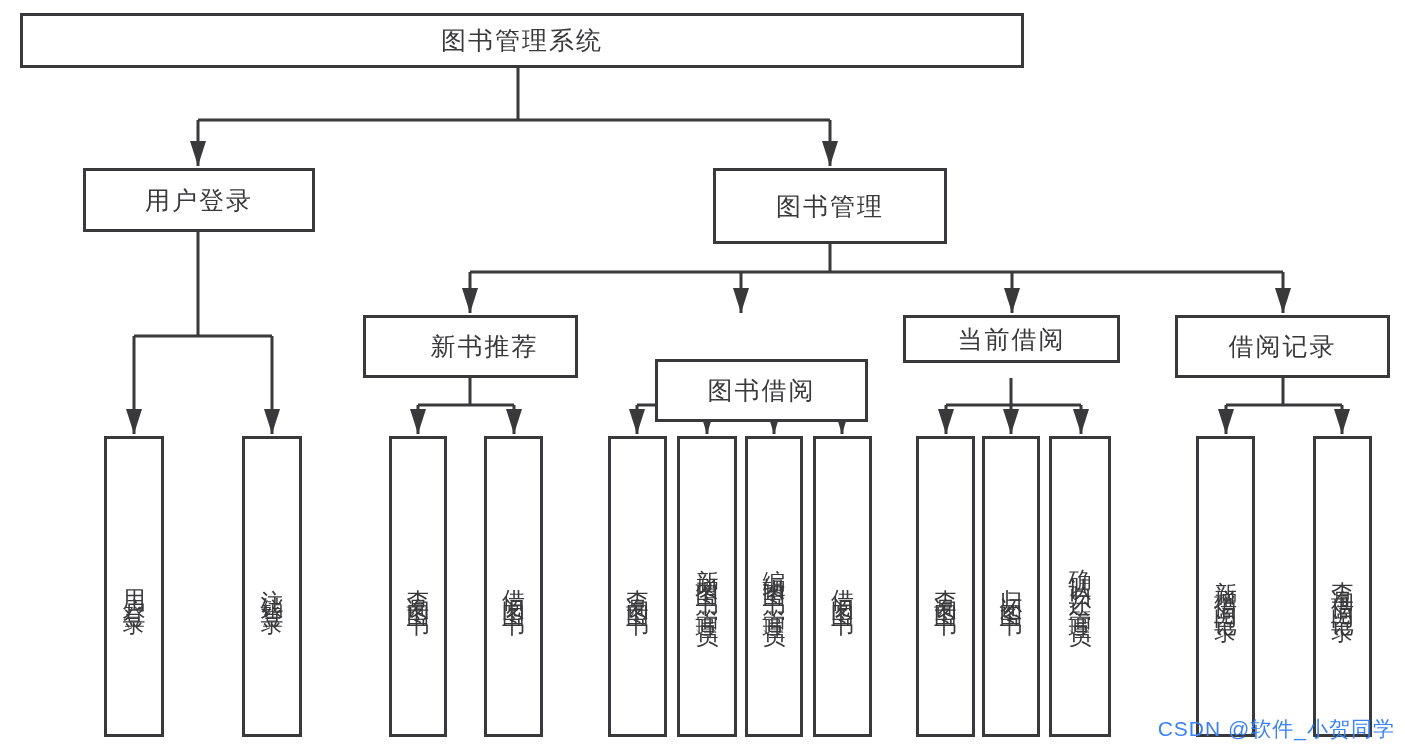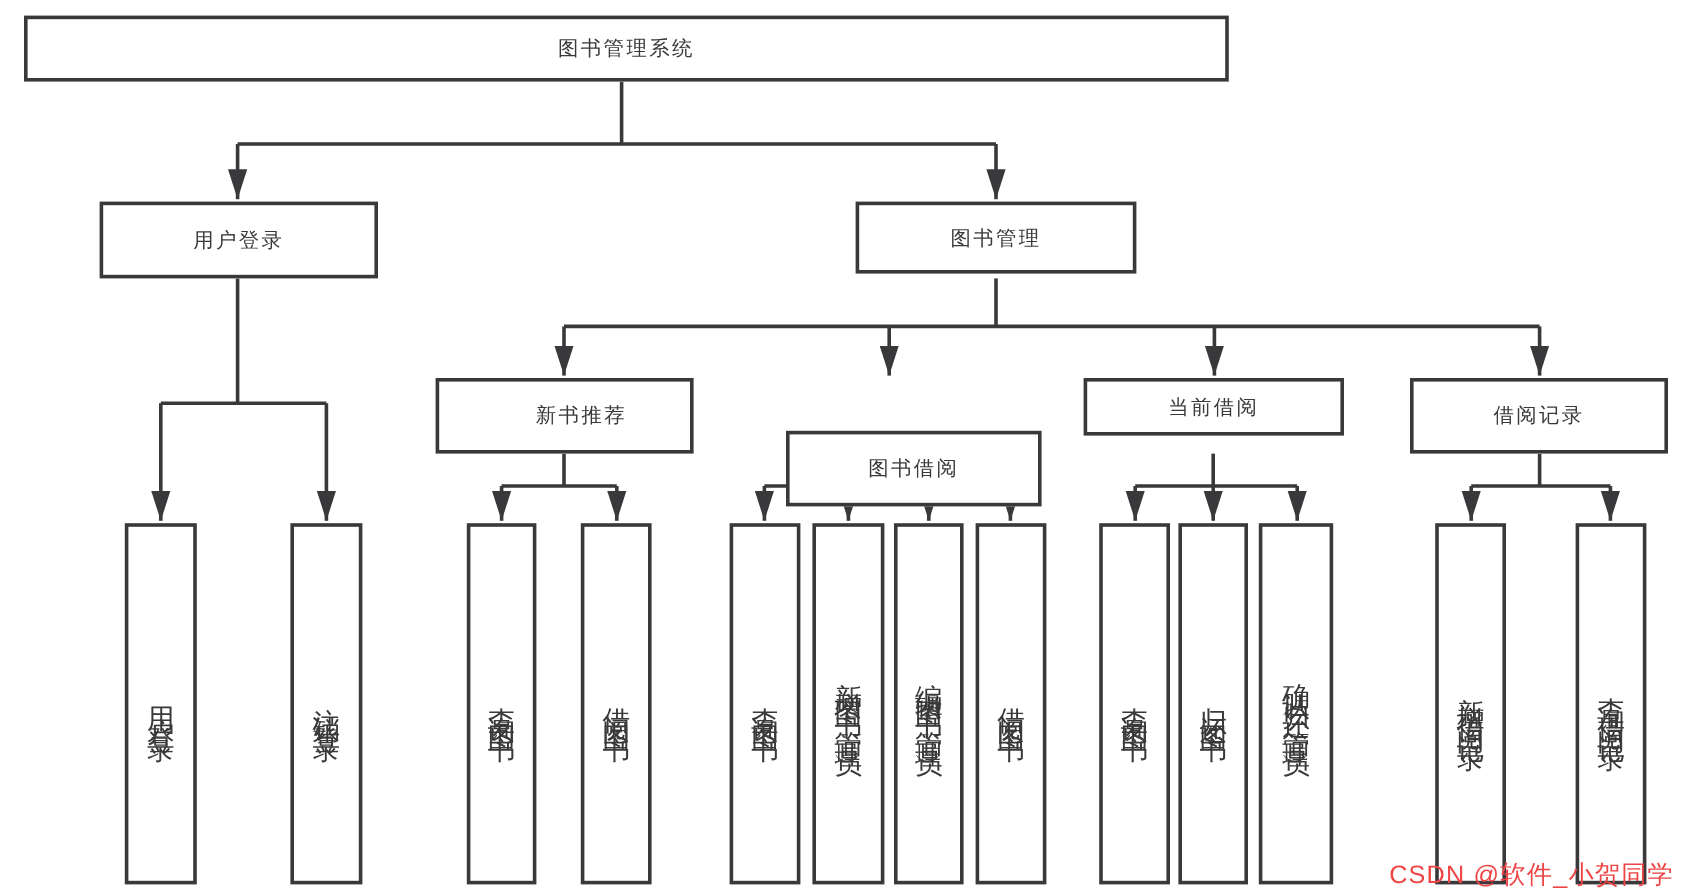--- a/index.html
+++ b/index.html
@@ -22,35 +22,35 @@
     box-sizing: border-box;
     background: #ffffff;
     border: 3px solid #39393b;
     color: #39393b;
     display: flex;
     align-items: center;
     justify-content: center;
     text-align: center;
   }
   .node {
-    font-size: 17px;
+    font-size: 25px;
     letter-spacing: 2px;
     white-space: nowrap;
   }
   .vnode {
     writing-mode: vertical-rl;
     font-size: 23px;
     letter-spacing: 8px;
     line-height: 1;
   }
   
   #n-root   { left: 20px;  top: 13px;  width: 1004px; height: 55px; }
   
   #n-ulogin { left: 83px;  top: 168px; width: 232px;  height: 64px; }
-  #n-bmgmt  { left: 713px; top: 168px; width: 234px;  height: 60px; }
+  #n-bmgmt  { left: 713px; top: 168px; width: 234px;  height: 76px; }
   
   #n-newbook { left: 363px;  top: 315px; width: 215px; height: 63px; padding-left: 28px; }
   #n-borrow  { left: 655px;  top: 315px; width: 213px; height: 63px; margin-top: 44px; }
   #n-current { left: 903px;  top: 315px; width: 217px; height: 48px; }
   #n-record  { left: 1175px; top: 315px; width: 215px; height: 63px; }
   
   .vnode { top: 436px; height: 301px; }
   #l-ulogin  { left: 104px;  width: 60px; }
   #l-logout  { left: 242px;  width: 60px; }
   #l-nb-q    { left: 389px;  width: 58px; }
@@ -62,21 +62,21 @@
   #l-cb-q    { left: 916px;  width: 59px; }
   #l-cb-r    { left: 982px;  width: 58px; }
   #l-cb-c    { left: 1049px; width: 62px; }
   #l-br-add  { left: 1196px; width: 59px; }
   #l-br-q    { left: 1313px; width: 59px; }
   #watermark {
     position: absolute;
     right: 10px;
     bottom: 4px;
     font-size: 21px;
-    color: #ef4444;
+    color: #3b82f6;
     letter-spacing: 1px;
     z-index: 5;
     white-space: nowrap;
   }
 </style>
 </head>
 <body>
 
 <div id="canvas">
 

